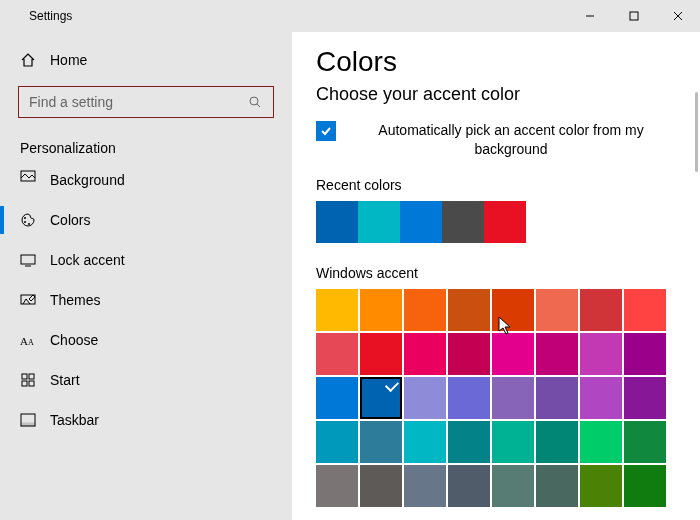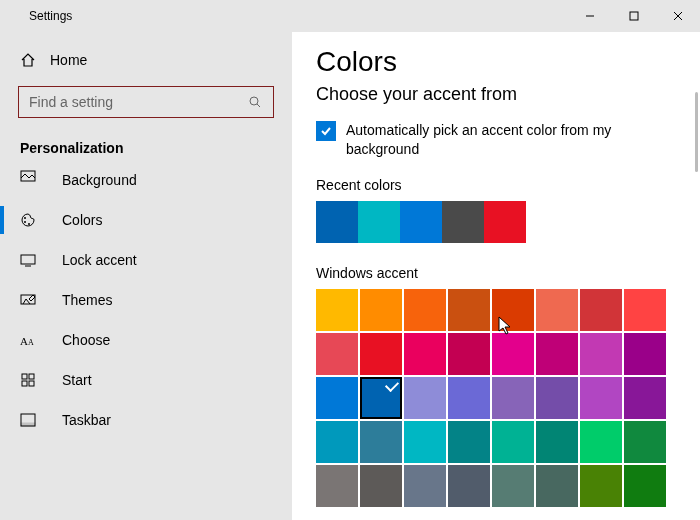--- a/index.html
+++ b/index.html
@@ -6,30 +6,30 @@
   html, body { width: 700px; height: 520px; font-family: "Segoe UI", Arial, sans-serif; font-size: 14px; color: #000; background: #fff; overflow: hidden; }
   .titlebar { height: 32px; display: flex; align-items: center; background: #e6e6e6; position: relative; }
   .titlebar .title { padding-left: 29px; font-size: 12px; }
   .winctrls { position: absolute; right: 0; top: 0; height: 32px; display: flex; }
   .winctrls div { width: 44px; height: 32px; display: flex; align-items: center; justify-content: center; font-size: 12px; }
   .body { display: flex; height: 488px; }
   .sidebar { width: 292px; background: #e6e6e6; padding-top: 12px; position: relative; }
   .home { display: flex; align-items: center; gap: 14px; padding: 8px 20px; font-size: 14px; }
   .icon { width: 16px; display:inline-flex; justify-content:center; }
   .search { margin: 10px 18px 16px 18px; border: 1px solid #7f1d1d; height: 32px; display: flex; align-items: center; padding: 0 10px; color: #666; font-size: 14px; background:#e6e6e6; justify-content: space-between; }
-  .catlabel { padding: 6px 20px 10px 20px; font-weight: 700; font-size: 14px; }
+  .catlabel { padding: 6px 20px 10px 20px; font-weight: 400; font-size: 14px; }
   .nav { list-style: none; }
-  .nav li { display: flex; align-items: center; gap: 26px; padding: 12px 20px; font-size: 14px; position: relative; }
+  .nav li { display: flex; align-items: center; gap: 14px; padding: 12px 20px; font-size: 14px; position: relative; }
   .nav li.cut { padding-top: 6px; }
   .nav li.cut .icon svg { margin-top: -8px;}
   .nav li.active::before { content:""; position:absolute; left:0; top:6px; bottom:6px; width:4px; background:#0078d7; }
   .main { flex:1; padding: 14px 24px 0 24px; position: relative; background:#fff; overflow:hidden; }
   .main h1 { font-weight: 400; font-size: 28px; margin-bottom: 6px; }
   .main .sub { font-size: 18px; font-weight: 400; margin-bottom: 16px; }
-  .checkrow { display:flex; align-items:flex-start; gap:10px; margin-bottom: 18px; }
+  .checkrow { display:flex; align-items:flex-start; gap:10px; margin-bottom: 18px; text-align: center; }
   .checkbox { width:20px; height:20px; background:#0078d7; display:flex; align-items:center; justify-content:center; flex-shrink:0; }
   .checkbox svg { stroke:#fff; }
   .checklabel { font-size: 14px; line-height: 1.35; }
   .section-label { font-size: 14px; margin-bottom: 8px; }
   .recent { display:flex; gap:0; margin-bottom: 22px; }
   .swatch { width:42px; height:42px; }
   .grid { display:grid; grid-template-columns: repeat(8, 42px); grid-auto-rows: 42px; gap:2px; }
   .grid .sw { position:relative; }
   .grid .sw.sel { outline:2px solid #000; outline-offset:-2px; }
   .grid .sw.sel::after { content:""; position:absolute; right:4px; top:4px; width:10px; height:6px; border-left:2px solid #fff; border-bottom:2px solid #fff; transform: rotate(-45deg); }
@@ -148,21 +148,21 @@
               <rect x="1" y="11" width="14" height="3" fill="#000" opacity="0.15" stroke="#000"></rect>
             </svg>
           </span>
           <span>Taskbar</span>
         </li>
       </ul>
   </div>
 
   <div class="main">
     <h1>Colors</h1>
-    <div class="sub">Choose your accent from</div>
+    <div class="sub">Choose your accent color</div>
     <div class="checkrow">
       <div class="checkbox">
           <svg width="14" height="14" viewBox="0 0 14 14">
             <path d="M3 7 L6 10 L11 4" fill="none" stroke-width="2"></path>
           </svg>
         </div>
       <div class="checklabel">Automatically pick an accent color from my background</div>
     </div>
     <div class="section-label">Recent colors</div>
     <div class="recent" id="recent">

